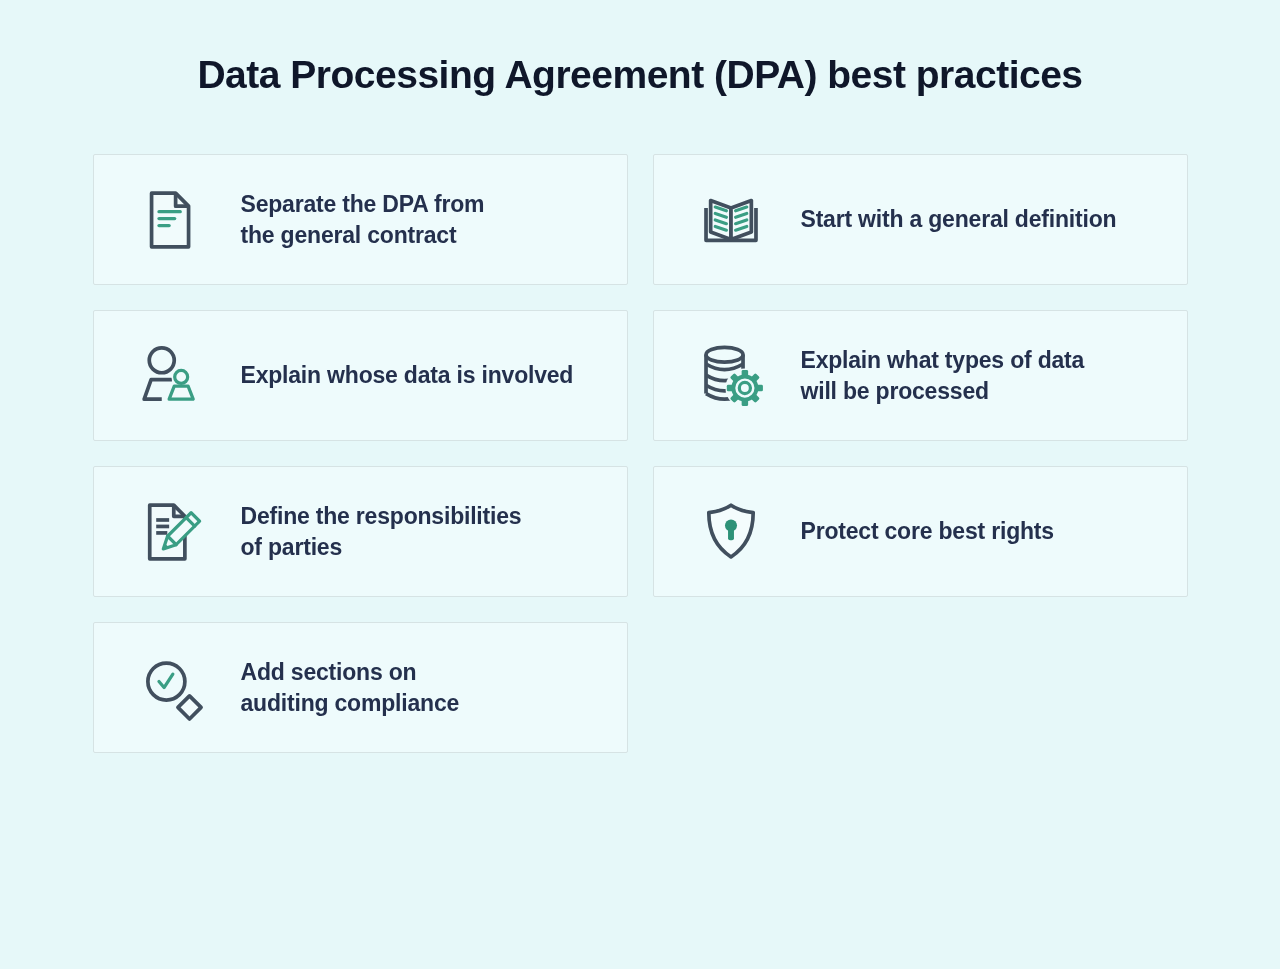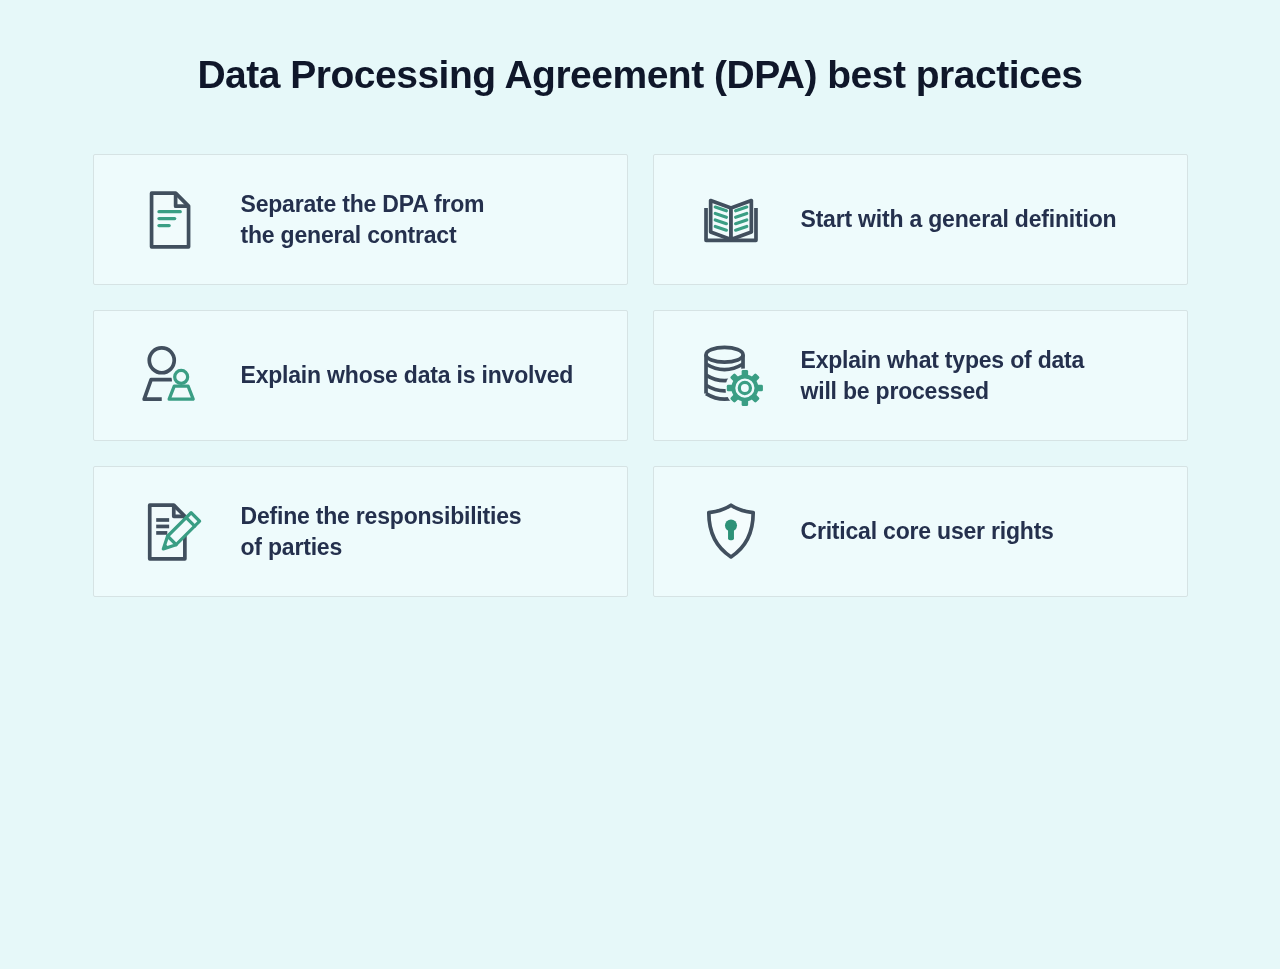--- a/index.html
+++ b/index.html
@@ -175,19 +175,30 @@
     </div>
 
     <div class="card">
       <span class="icon-wrap">
         <svg width="74" height="74" viewBox="0 0 80 80">
           <path d="M40 11 C34 15 25 18 16 19 C16 40 23 56 40 67 C57 56 64 40 64 19 C55 18 46 15 40 11 Z" fill="#f4fcfd" stroke="#414f5e" stroke-width="4" stroke-linejoin="round"></path>
           <circle cx="40" cy="33" r="6.5" fill="#2e9278"></circle>
           <rect x="36.8" y="35" width="6.4" height="14" rx="2.2" fill="#2e9278"></rect>
         </svg>
       </span>
-      <div class="label">Critical core user rights</div>
-    </div>
-
-
+      <div class="label">Protect core best rights</div>
+    </div>
+
+
+    <div class="card">
+      <span class="icon-wrap">
+        <svg width="74" height="74" viewBox="0 0 80 80">
+          <circle class="nv" cx="35" cy="33" r="20"></circle>
+          <path class="nvf" d="M60 48.5 L72.5 61 L60 73.5 L47.5 61 Z"></path>
+          <path class="gr" d="M27 33 L32.5 39.5 L42 25"></path>
+        </svg>
+      </span>
+      <div class="label">Add sections on
+auditing compliance</div>
+    </div>
 
   </div>
 </div>
 
 </body></html>

